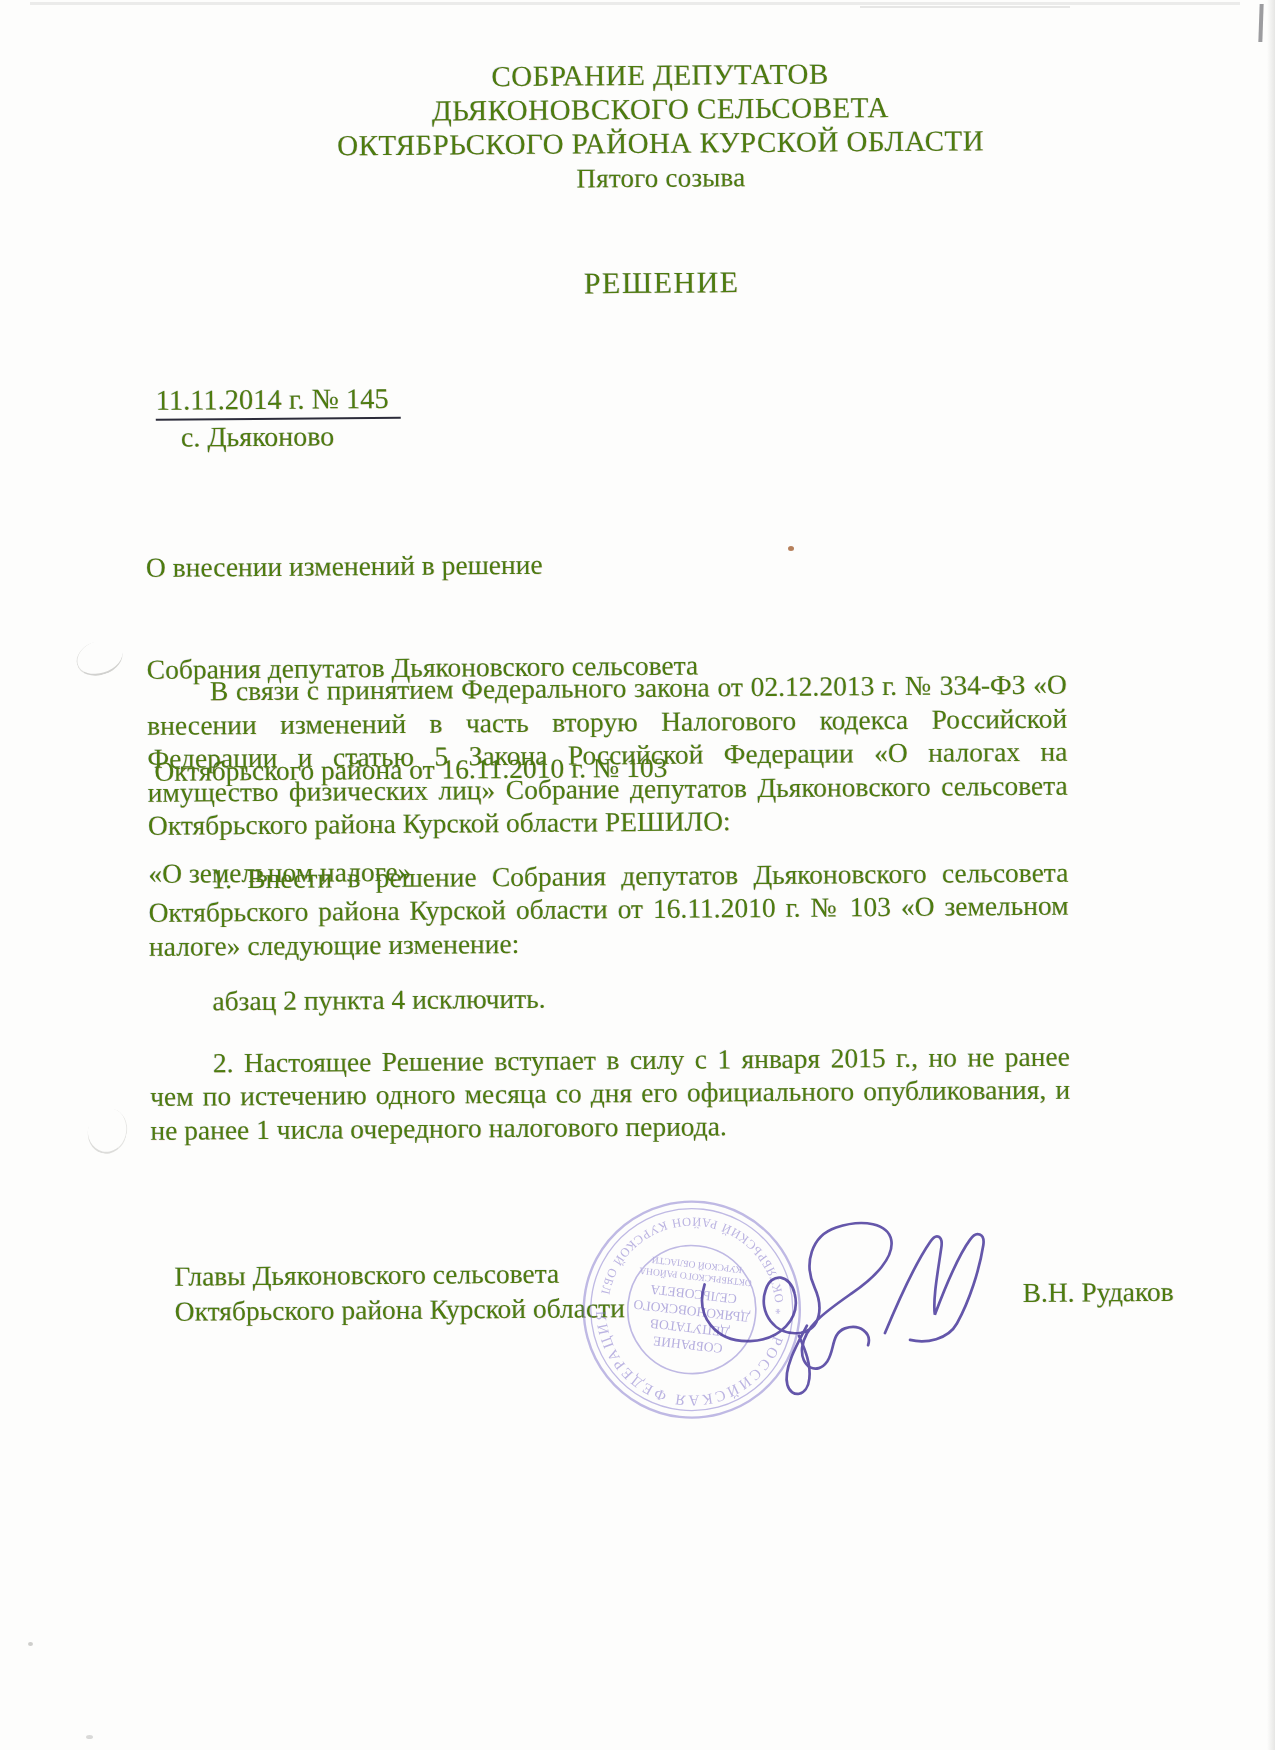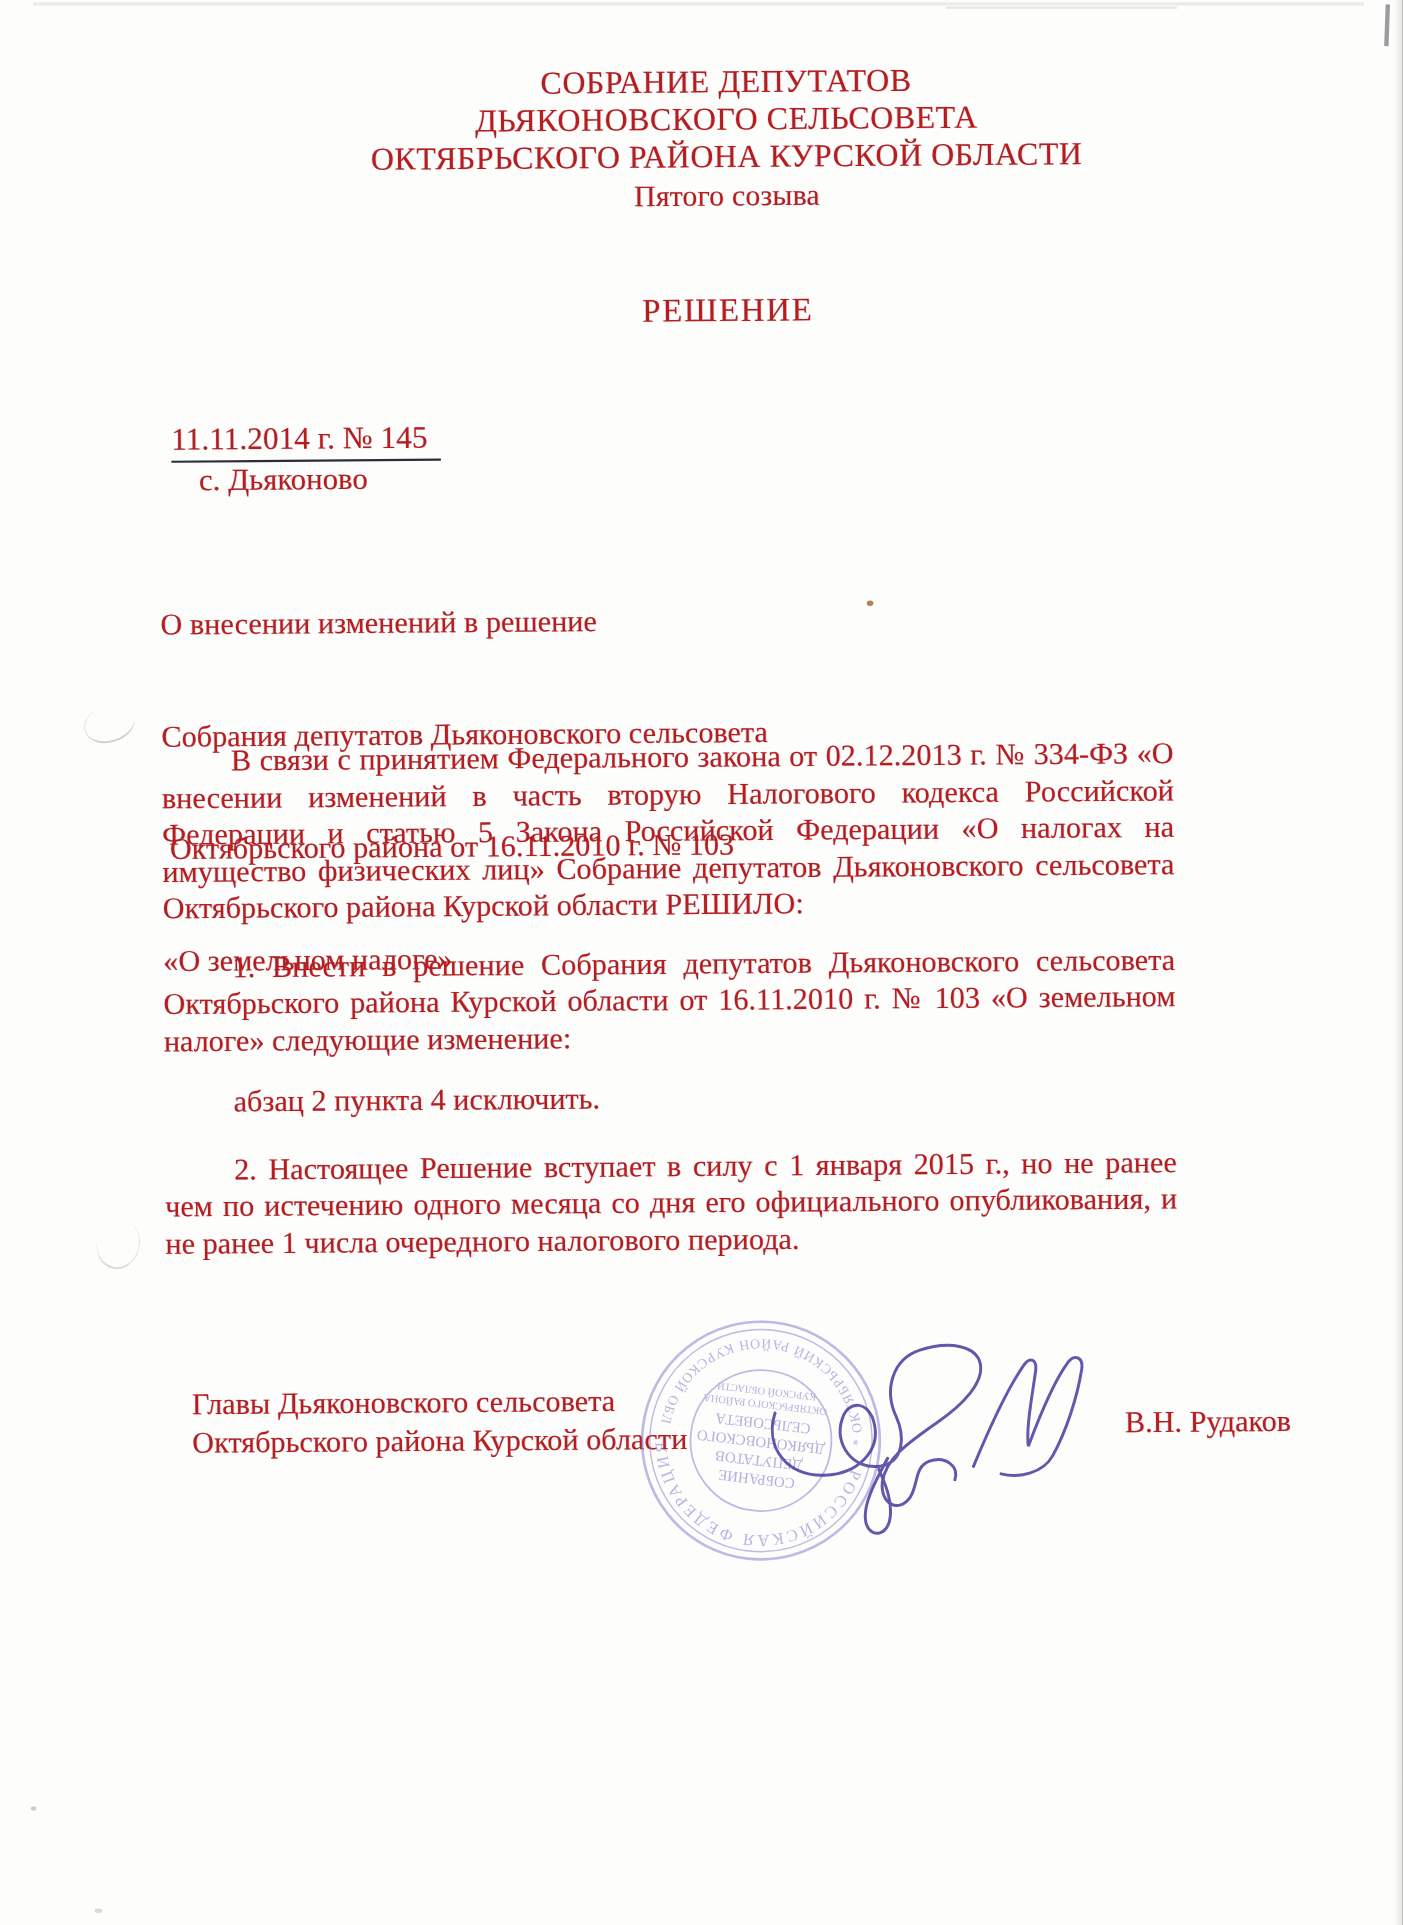--- a/index.html
+++ b/index.html
@@ -3,21 +3,21 @@
 <meta charset="utf-8">
 <style>
   html,body{margin:0;padding:0;background:#888;}
   .page{
     position:relative;
     width:1275px;height:1750px;
     margin:0 auto;
     background:#fdfdfc;
     overflow:hidden;
     font-family:"Liberation Serif","DejaVu Serif",serif;
-    color:#b91c1c;
+    color:#4d7c0f;
   }
   .tilt{
     position:absolute;inset:0;
     transform:rotate(-0.45deg);
     transform-origin:50% 40%;
   }
   .txt{
     text-shadow:0.6px 0.3px 0 rgba(160,50,50,.20), -0.6px -0.3px 0 rgba(50,80,170,.20);
   }
   .letterhead{

